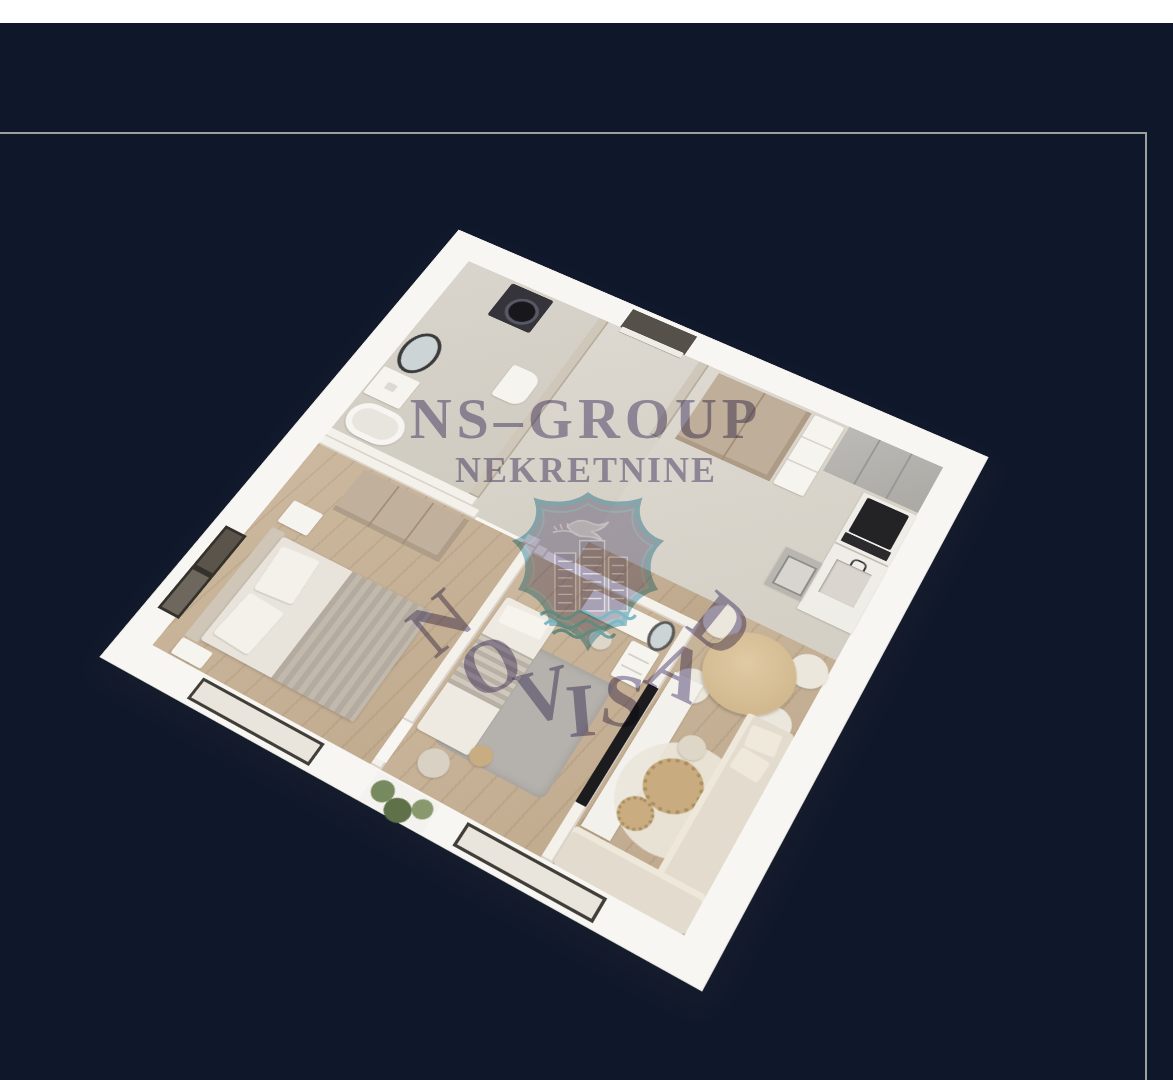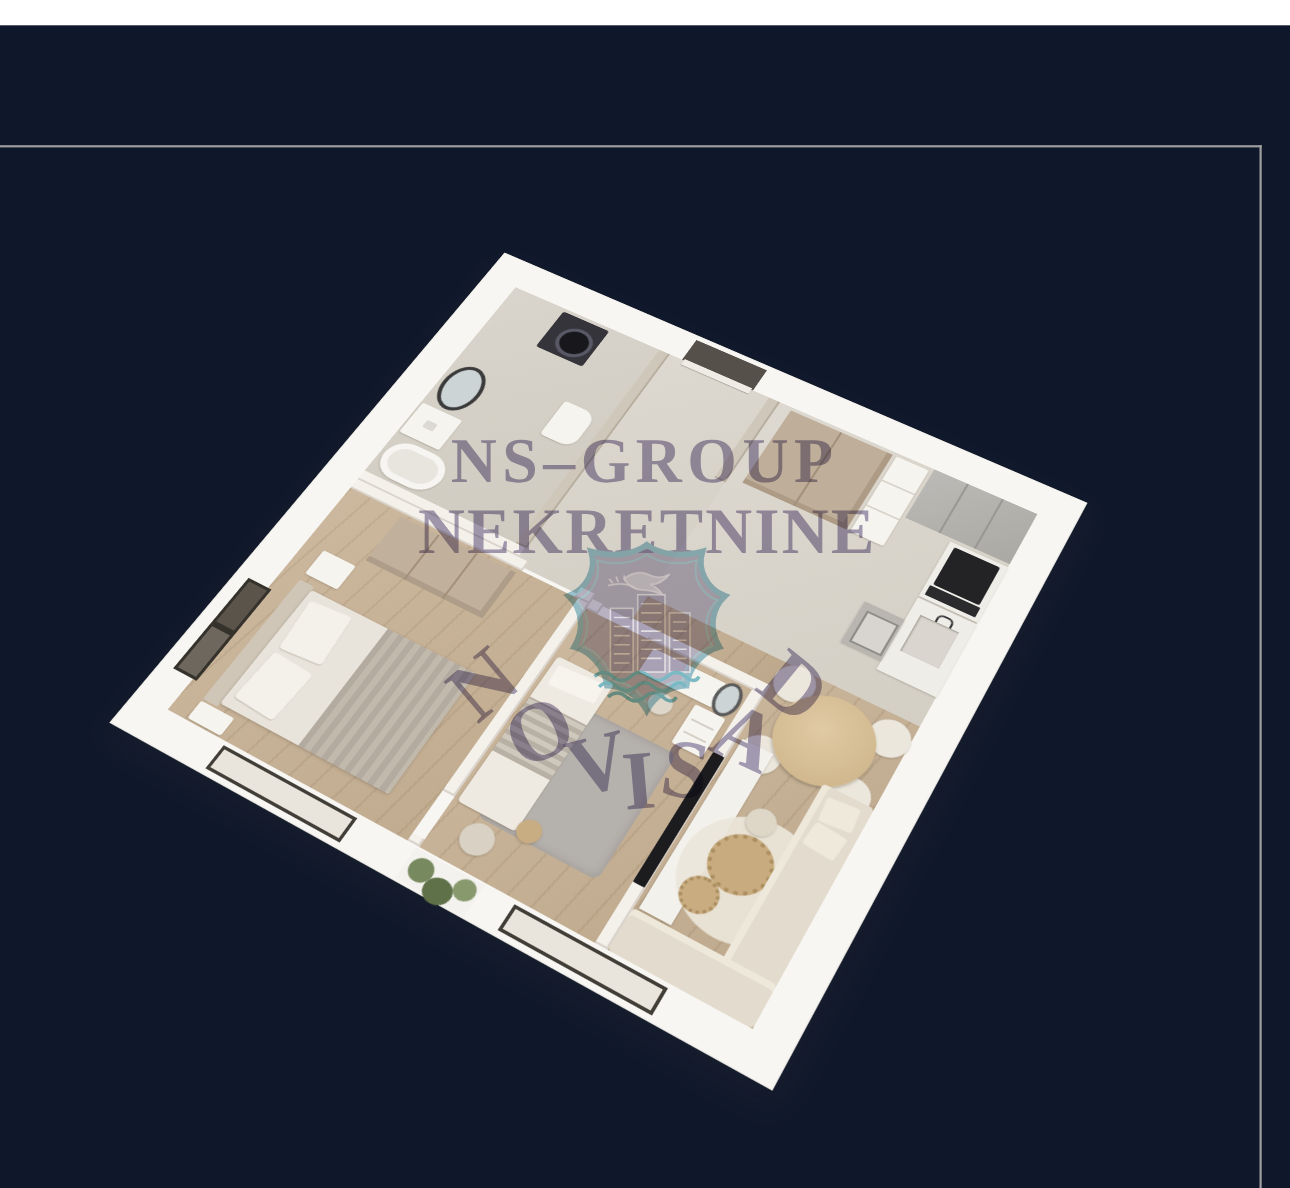--- a/index.html
+++ b/index.html
@@ -28,21 +28,21 @@
   .wall{position:absolute;background:#f4f1eb;box-shadow:inset -2px -2px 0 rgba(140,128,110,0.25);}
   .wallface{position:absolute;background:#cfc7b9;box-shadow:inset -2px -2px 0 rgba(110,100,85,0.25);}
   .furn{position:absolute;}
   .white-furn{background:#f6f4ef;box-shadow:0 1px 2px rgba(80,70,55,0.25);border-radius:2px;}
 
   
   #watermark{left:0;top:0;width:1173px;height:1080px;pointer-events:none;mix-blend-mode:multiply;}
   .wm-text{position:absolute;font-weight:bold;color:rgba(111,100,146,0.62);text-align:center;
            font-family:"Liberation Serif", serif;white-space:nowrap;}
   #wm-line1{left:400px;top:362px;width:372px;font-size:58px;letter-spacing:5px;}
-  #wm-line2{left:380px;top:426px;width:372px;font-size:59px;letter-spacing:2px;}
+  #wm-line2{left:400px;top:426px;width:372px;font-size:36px;letter-spacing:2px;}
   .arc-letter{position:absolute;font-weight:bold;font-size:76px;color:rgba(111,100,146,0.60);
               font-family:"Liberation Serif", serif;}
   .arc-letter:nth-of-type(1){left:412px;top:556px;transform:rotate(-40deg);}
   .arc-letter:nth-of-type(2){left:461px;top:599px;transform:rotate(-27deg);}
   .arc-letter:nth-of-type(3){left:516px;top:628px;transform:rotate(-14deg);}
   .arc-letter:nth-of-type(4){left:566px;top:644px;transform:rotate(-5deg);}
   .arc-letter:nth-of-type(5){left:602px;top:634px;transform:rotate(9deg);}
   .arc-letter:nth-of-type(6){left:650px;top:604px;transform:rotate(25deg);}
   .arc-letter:nth-of-type(7){left:694px;top:558px;transform:rotate(39deg);}
 </style>

